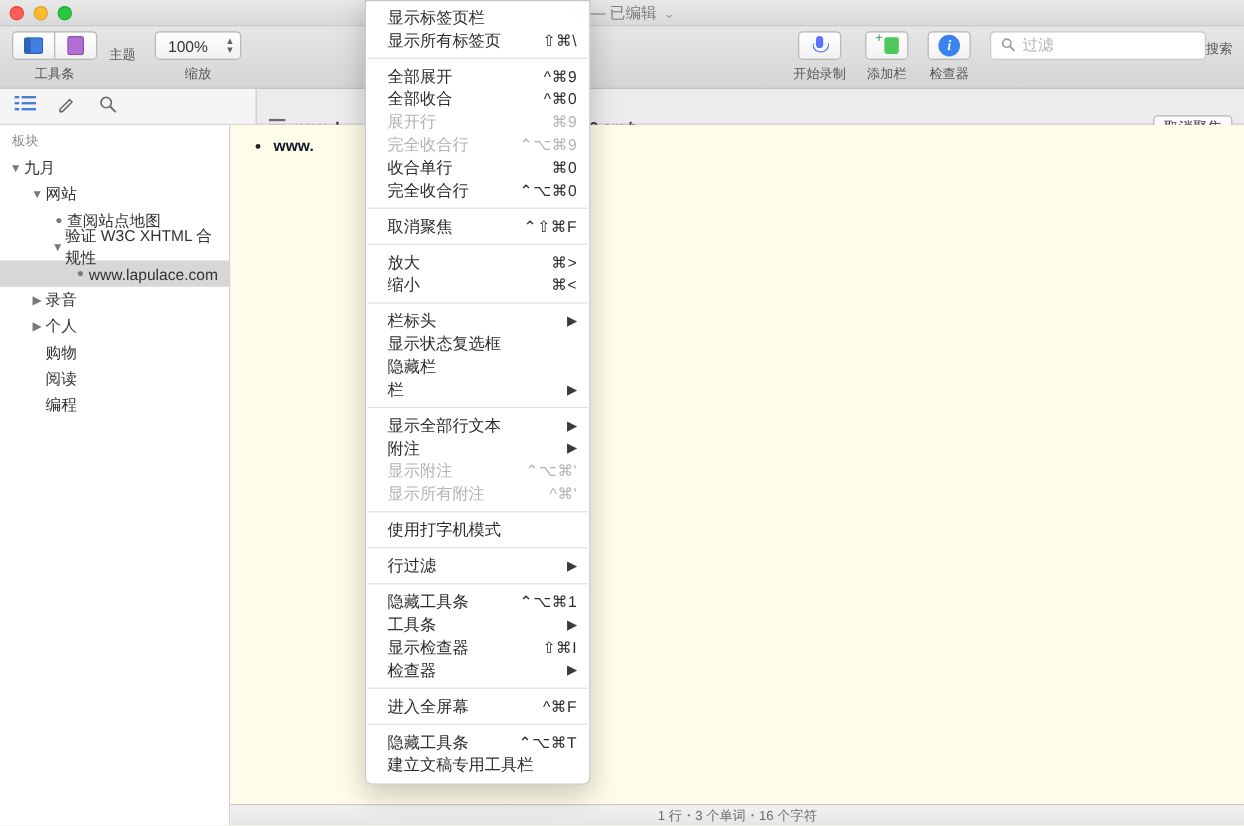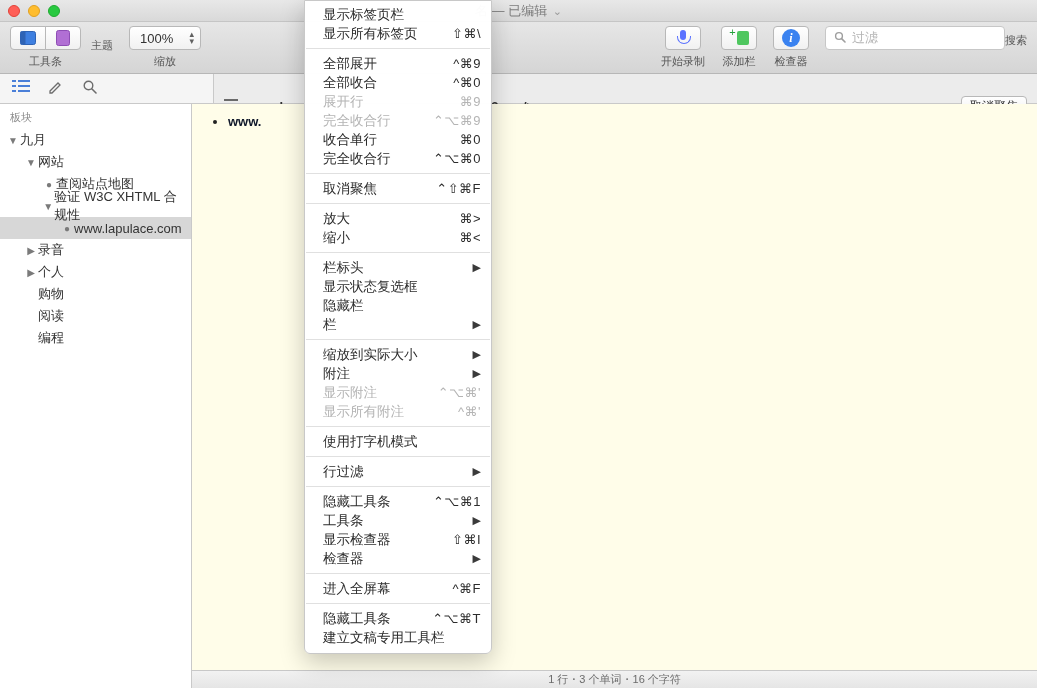--- a/index.html
+++ b/index.html
@@ -405,21 +405,21 @@
     <div class="menu-item">
       <span>隐藏栏</span>
       <span class="short"></span>
     </div>
     <div class="menu-item">
       <span>栏</span>
       <span class="sub-arrow">▶</span>
     </div>
     <div class="menu-sep"></div>
     <div class="menu-item">
-      <span>缩放到实际大小</span>
+      <span>显示全部行文本</span>
       <span class="sub-arrow">▶</span>
     </div>
     <div class="menu-item">
       <span>附注</span>
       <span class="sub-arrow">▶</span>
     </div>
     <div class="menu-item disabled">
       <span>显示附注</span>
       <span class="short">⌃⌥⌘'</span>
     </div>

